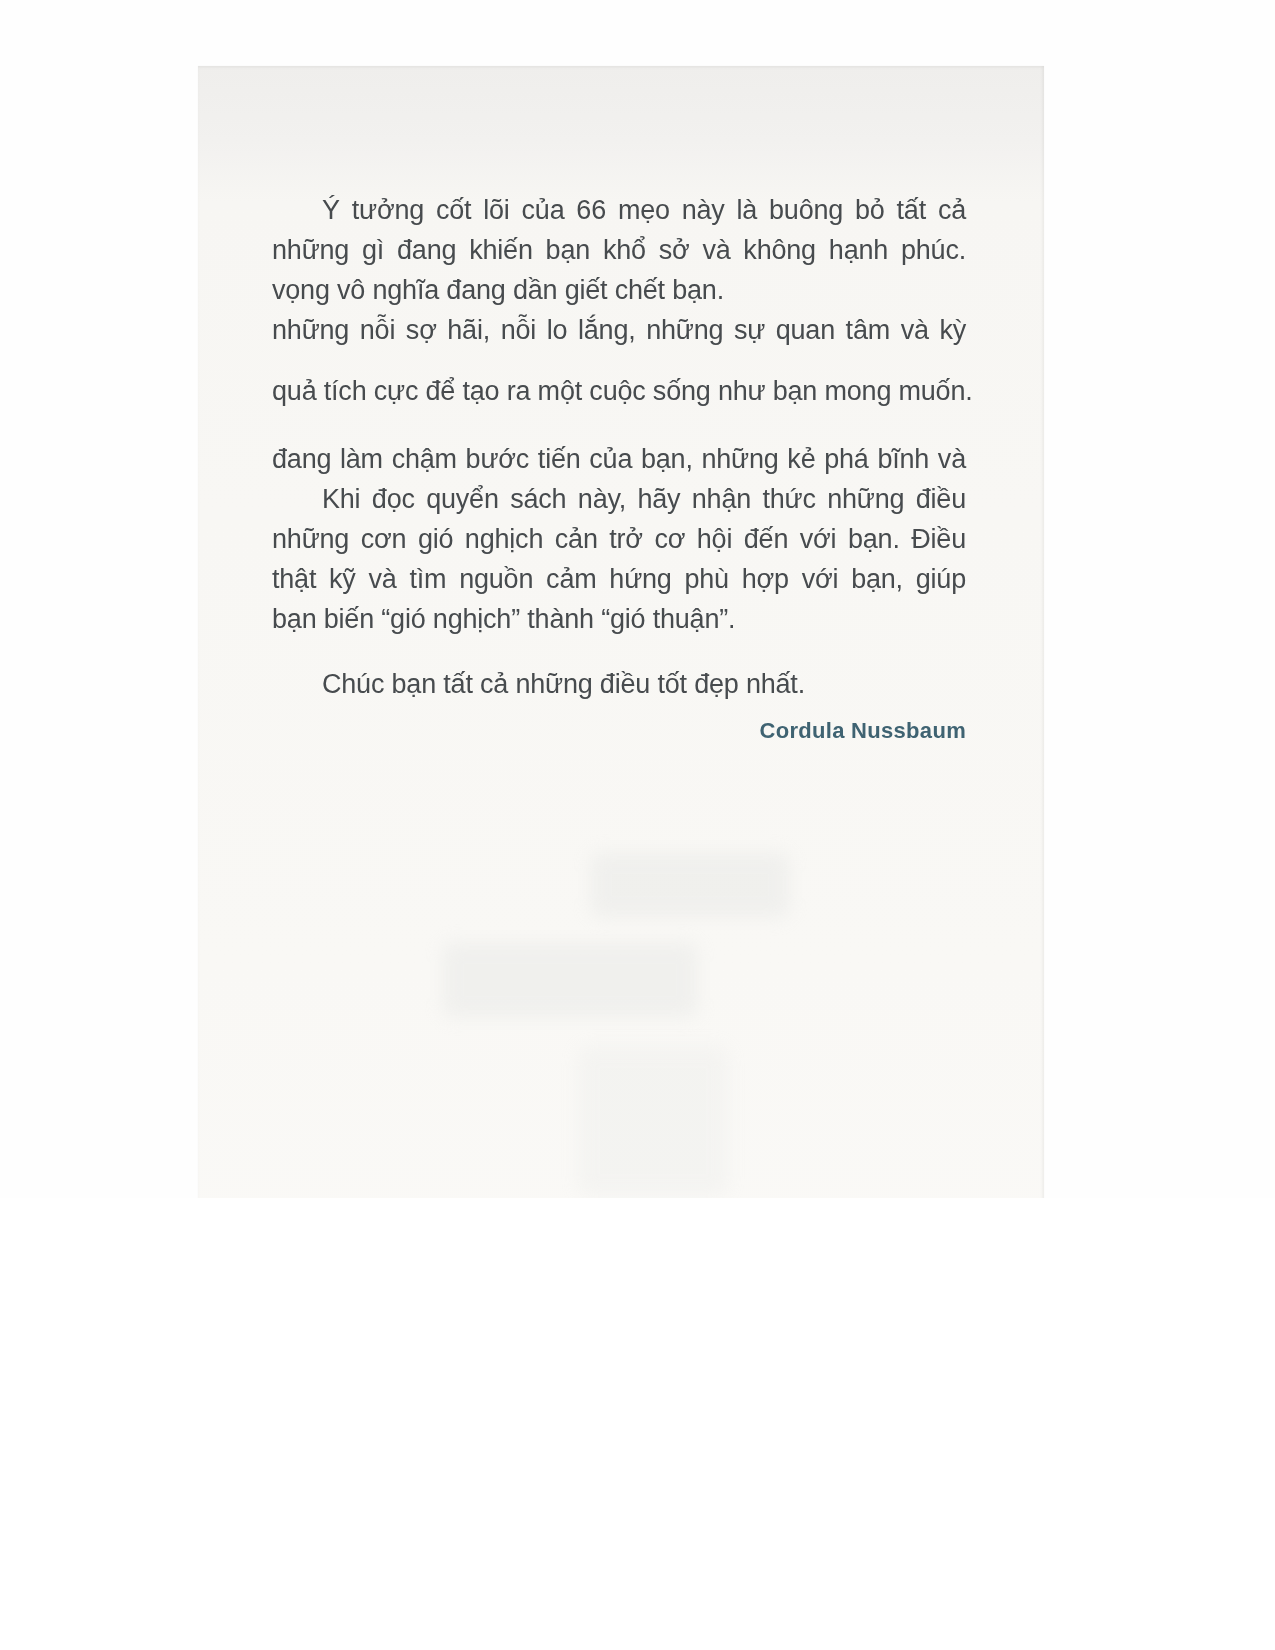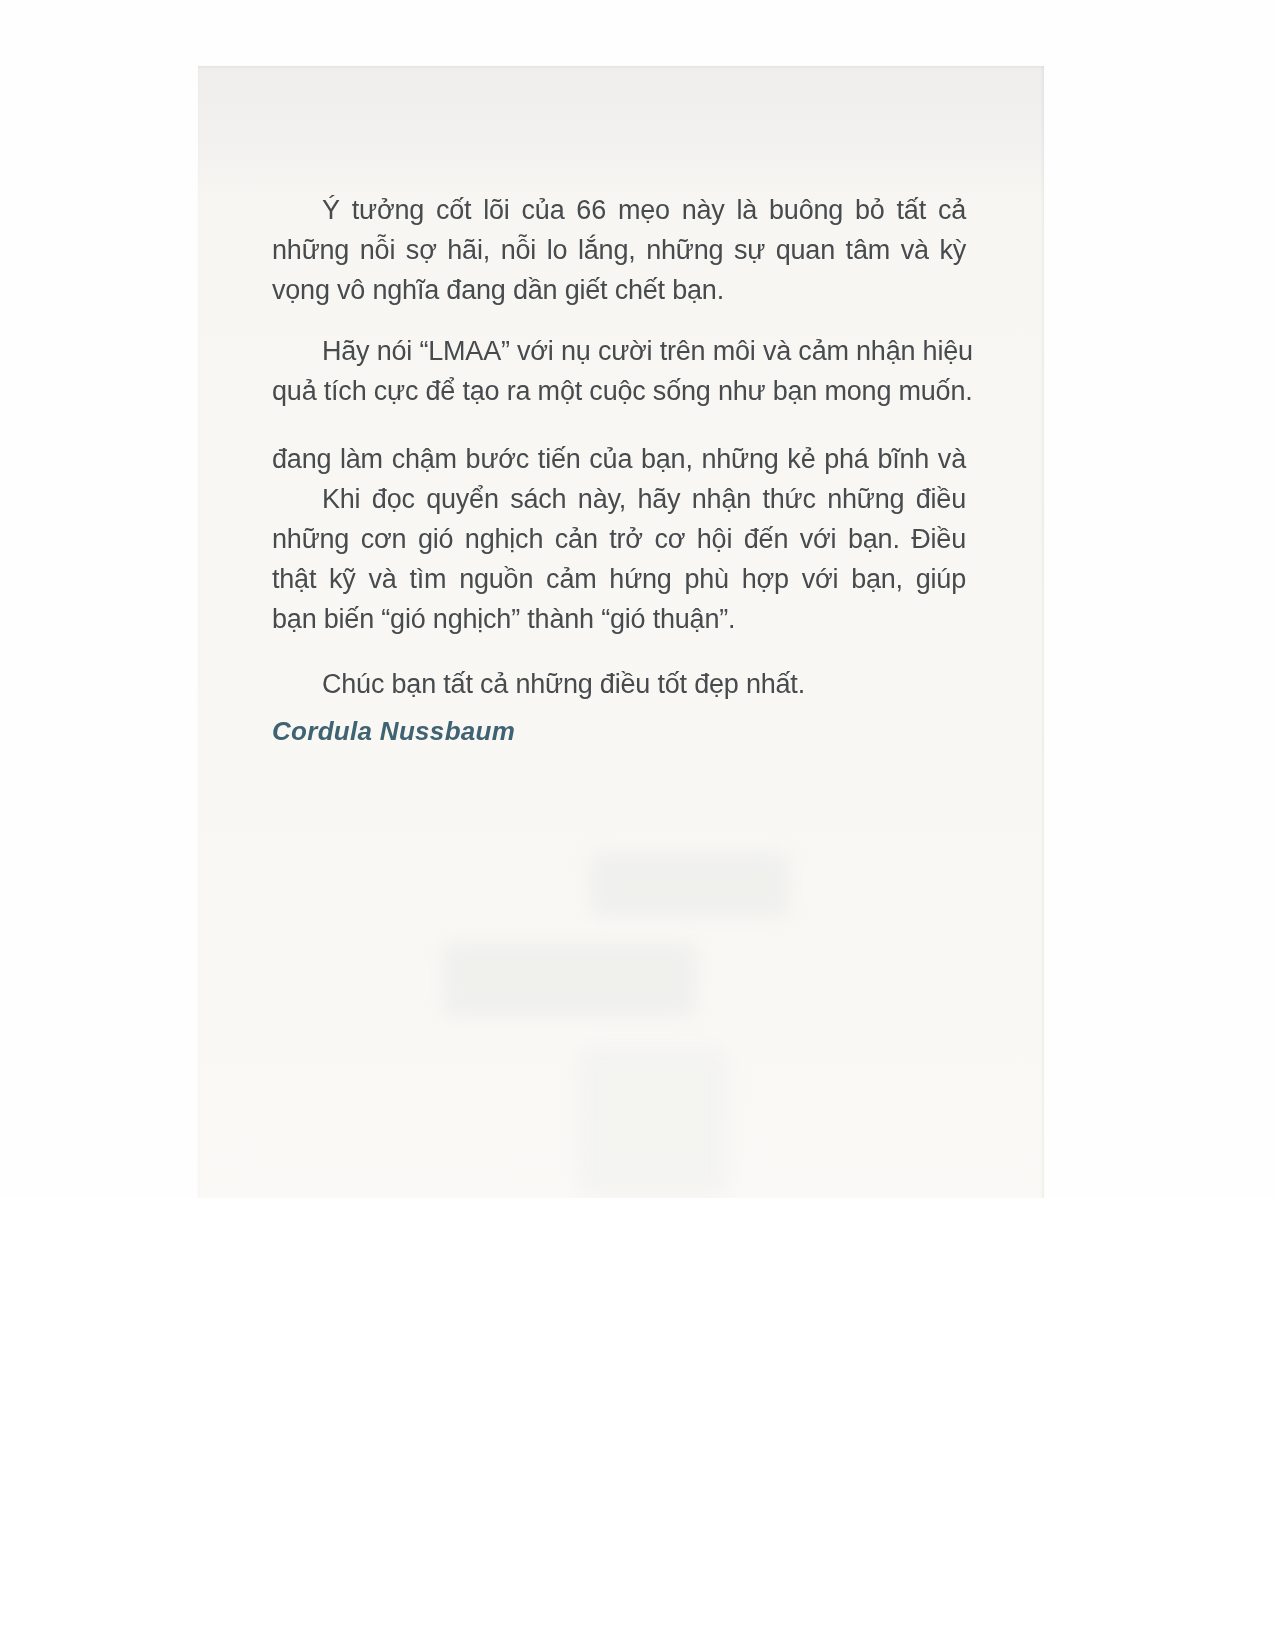--- a/index.html
+++ b/index.html
@@ -46,22 +46,22 @@
   .para.p4 { margin-top: 25px; }
   .tline {
     white-space: nowrap;
     text-align: justify;
     text-align-last: justify;
   }
   .tline.last { text-align-last: left; }
   .tline.first { text-indent: 50px; }
   .signature {
     margin-top: 7px;
-    font-size: 26px;
-    font-style: italic;
+    text-align: right;
+    font-size: 22px;
     font-weight: 700;
     letter-spacing: 0.3px;
     color: var(--signature, #3f6372);
   }
   .page-number {
     position: absolute;
     left: 812px;  
     top: 1428px;  
     font-size: 28px;
     color: var(--page-number, #73909f);
@@ -103,25 +103,25 @@
   <div class="book-page">
 
     <div class="ghost g1"></div>
     <div class="ghost g2"></div>
     <div class="ghost g3"></div>
     <div class="ghost g4"></div>
 
     <div class="text-block">
       <div class="para p1">
           <div class="tline first">Ý tưởng cốt lõi của 66 mẹo này là buông bỏ tất cả</div>
+          <div class="tline">những gì đang khiến bạn khổ sở và không hạnh phúc.</div>
+          <div class="tline last">vọng vô nghĩa đang dần giết chết bạn.</div>
           <div class="tline">những nỗi sợ hãi, nỗi lo lắng, những sự quan tâm và kỳ</div>
-          <div class="tline last">vọng vô nghĩa đang dần giết chết bạn.</div>
         </div>
       <div class="para p2">
-          <div class="tline first">Hãy nói “LMAA” với nụ cười trên môi và cảm nhận hiệu</div>
           <div class="tline last">quả tích cực để tạo ra một cuộc sống như bạn mong muốn.</div>
         </div>
       <div class="para p3">
           <div class="tline">đang làm chậm bước tiến của bạn, những kẻ phá bĩnh và</div>
           <div class="tline first">Khi đọc quyển sách này, hãy nhận thức những điều</div>
           <div class="tline">những cơn gió nghịch cản trở cơ hội đến với bạn. Điều</div>
           <div class="tline">thật kỹ và tìm nguồn cảm hứng phù hợp với bạn, giúp</div>
           <div class="tline last">bạn biến “gió nghịch” thành “gió thuận”.</div>
         </div>
       <div class="para p4">

